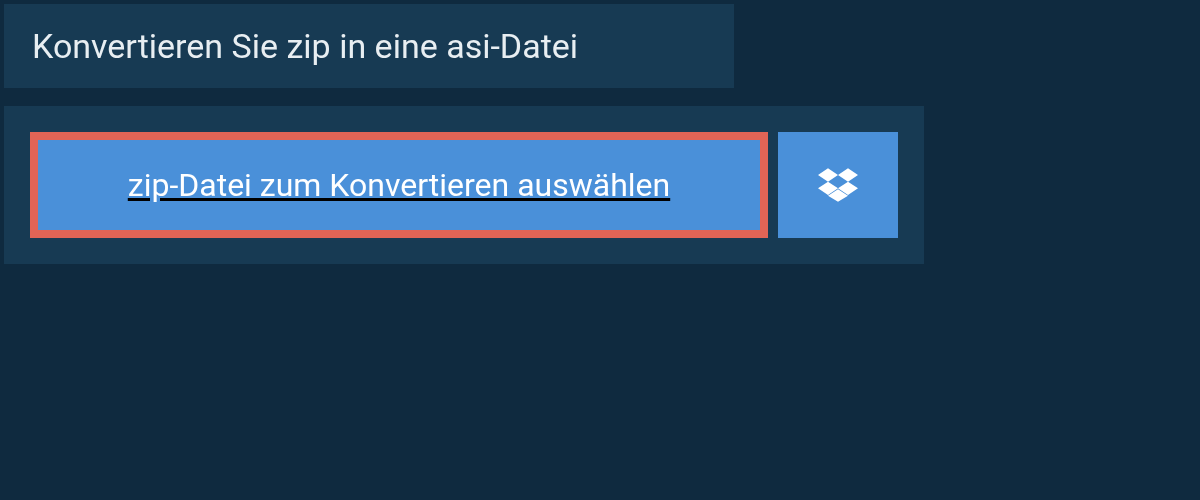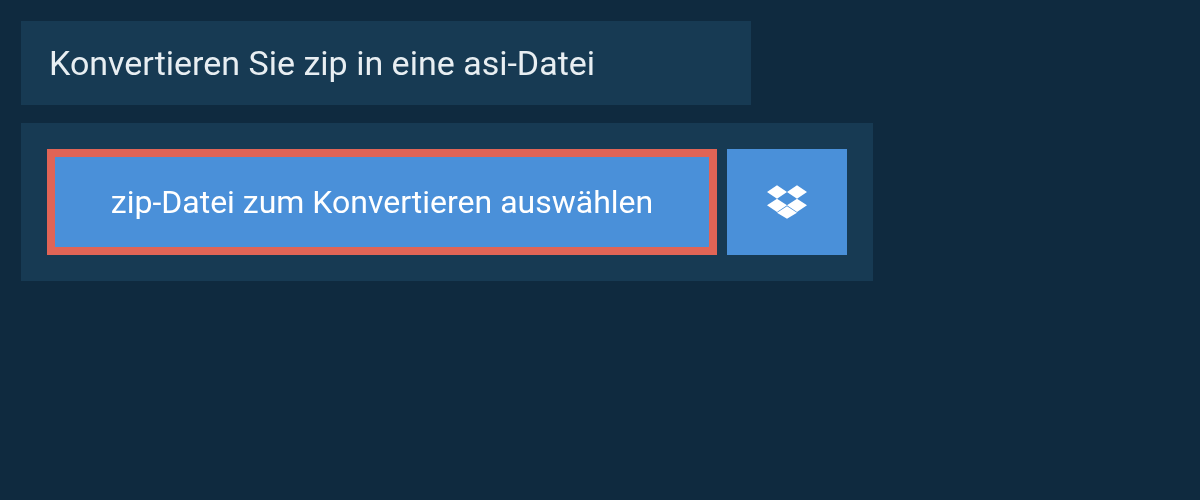--- a/index.html
+++ b/index.html
@@ -8,40 +8,41 @@
       box-sizing: border-box;
     }
     body {
       width: 1200px;
       height: 500px;
       background-color: #0f2a3f;
       font-family: -apple-system, BlinkMacSystemFont, "Segoe UI", Roboto, Helvetica, Arial, sans-serif;
       overflow: hidden;
     }
     .container {
-      padding: 21px;
+      padding: 4px;
     }
     .header-bar {
       background-color: #173a53;
       padding: 22px 28px;
       display: inline-block;
       min-width: 730px;
     }
     .header-title {
       color: #e8eef2;
       font-size: 34px;
       font-weight: 400;
     }
     .button-section {
       background-color: #173a53;
       padding: 26px 26px;
       margin-top: 18px;
-      width: 852px;
+      width: 920px;
       display: flex;
       gap: 10px;
+      text-decoration: underline;
     }
     .select-file-button {
       background-color: #4a90d9;
       border: 8px solid #e06456;
       color: #ffffff;
       font-size: 32px;
       font-weight: 400;
       padding: 26px 20px;
       flex: 1;
       text-align: center;

